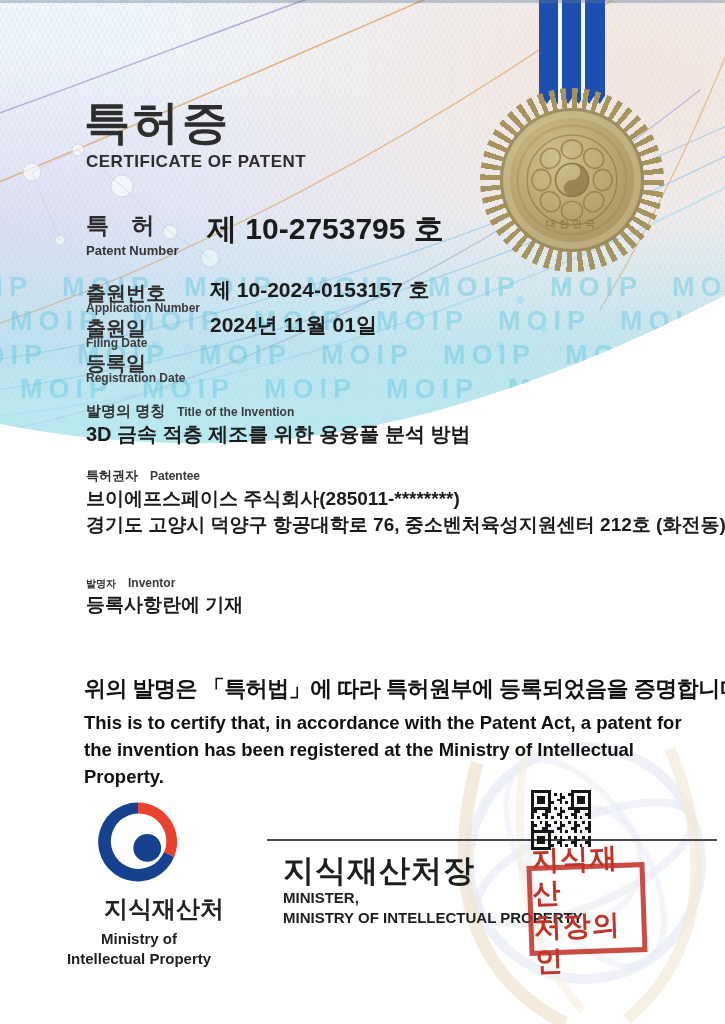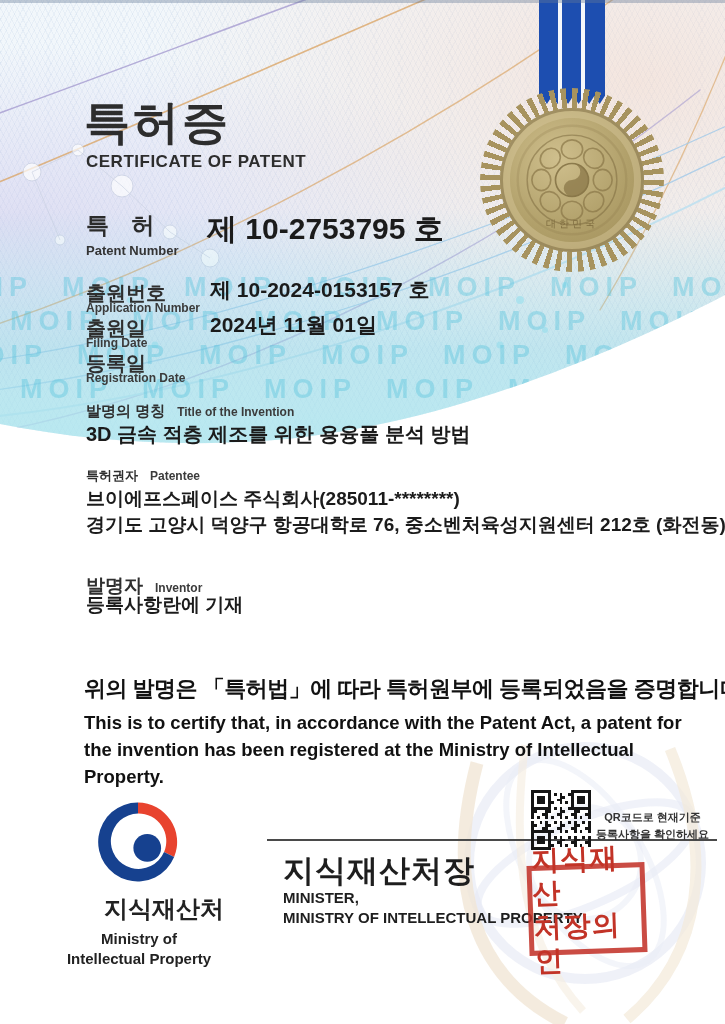--- a/index.html
+++ b/index.html
@@ -193,21 +193,21 @@
   </div>
   <div class="abs value" style="left:86px; top:421px; font-size:20px;">3D 금속 적층 제조를 위한 용융풀 분석 방법</div>
 
   <div class="abs" style="left:86px; top:466px;">
     <span class="label-ko" style="font-size:13px;">특허권자</span><span class="inline-en">Patentee</span>
   </div>
   <div class="abs value" style="left:86px; top:486px; font-size:19px;">브이에프스페이스 주식회사(285011-********)</div>
   <div class="abs value" style="left:86px; top:512px; font-size:19px;">경기도 고양시 덕양구 항공대학로 76, 중소벤처육성지원센터 212호  (화전동)</div>
 
   <div class="abs" style="left:86px; top:573px;">
-    <span class="label-ko" style="font-size:19px;">발명자</span><span class="inline-en">Inventor</span>
+    <span class="label-ko" style="font-size:10px;">발명자</span><span class="inline-en">Inventor</span>
   </div>
   <div class="abs value" style="left:86px; top:592px; font-size:19px;">등록사항란에 기재</div>
 
   <div class="abs stmt-ko" style="left:84px; top:674px;">위의 발명은 「특허법」에 따라 특허원부에 등록되었음을 증명합니다.</div>
   <div class="abs stmt-en" style="left:84px; top:710px;">This is to certify that, in accordance with the Patent Act, a patent for the invention has been registered at the Ministry of Intellectual Property.</div>
 
   <div class="sign-rule"></div>
   <div class="abs minister-ko" style="left:283px; top:850px; z-index:6;">지식재산처장</div>
   <div class="abs minister-en" style="left:283px; top:889px; z-index:6;">MINISTER,</div>
   <div class="abs minister-en" style="left:283px; top:909px; z-index:6;">MINISTRY OF INTELLECTUAL PROPERTY</div>
@@ -402,24 +402,20 @@
         <rect x="17" y="19" width="1" height="1"></rect>
         <rect x="20" y="19" width="1" height="1"></rect>
         <rect x="0" y="20" width="1" height="1"></rect>
         <rect x="1" y="20" width="1" height="1"></rect>
         <rect x="2" y="20" width="1" height="1"></rect>
         <rect x="3" y="20" width="1" height="1"></rect>
         <rect x="4" y="20" width="1" height="1"></rect>
         <rect x="5" y="20" width="1" height="1"></rect>
         <rect x="6" y="20" width="1" height="1"></rect>
       </svg></div>
-  <div class="qr-caption">
-    <div>QR코드로 현재기준</div>
-    <div>등록사항을 확인하세요</div>
-  </div>
 
   <div class="red-seal">
     <div>지식재산</div>
     <div>처장의인</div>
   </div>
 
   <svg class="abs" style="left:96px; top:798px;" width="84" height="88" viewBox="0 0 100 104">
     <path d="M50 5 A47 47 0 0 1 93 70 L81 64 A33 33 0 0 0 50 18 Z" fill="#e8432e"></path>
     <path d="M50 5 A47 47 0 1 0 93 70 L81 64 A33 33 0 1 1 50 18 Z" fill="#16418f"></path>
     <circle cx="61" cy="59" r="16.5" fill="#16418f"></circle>

